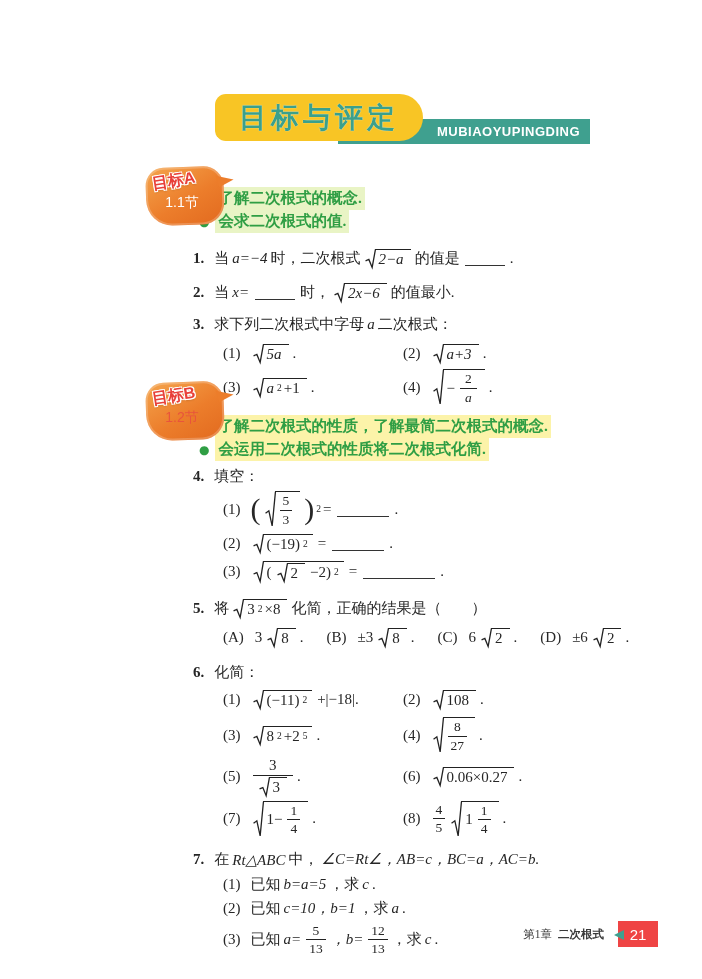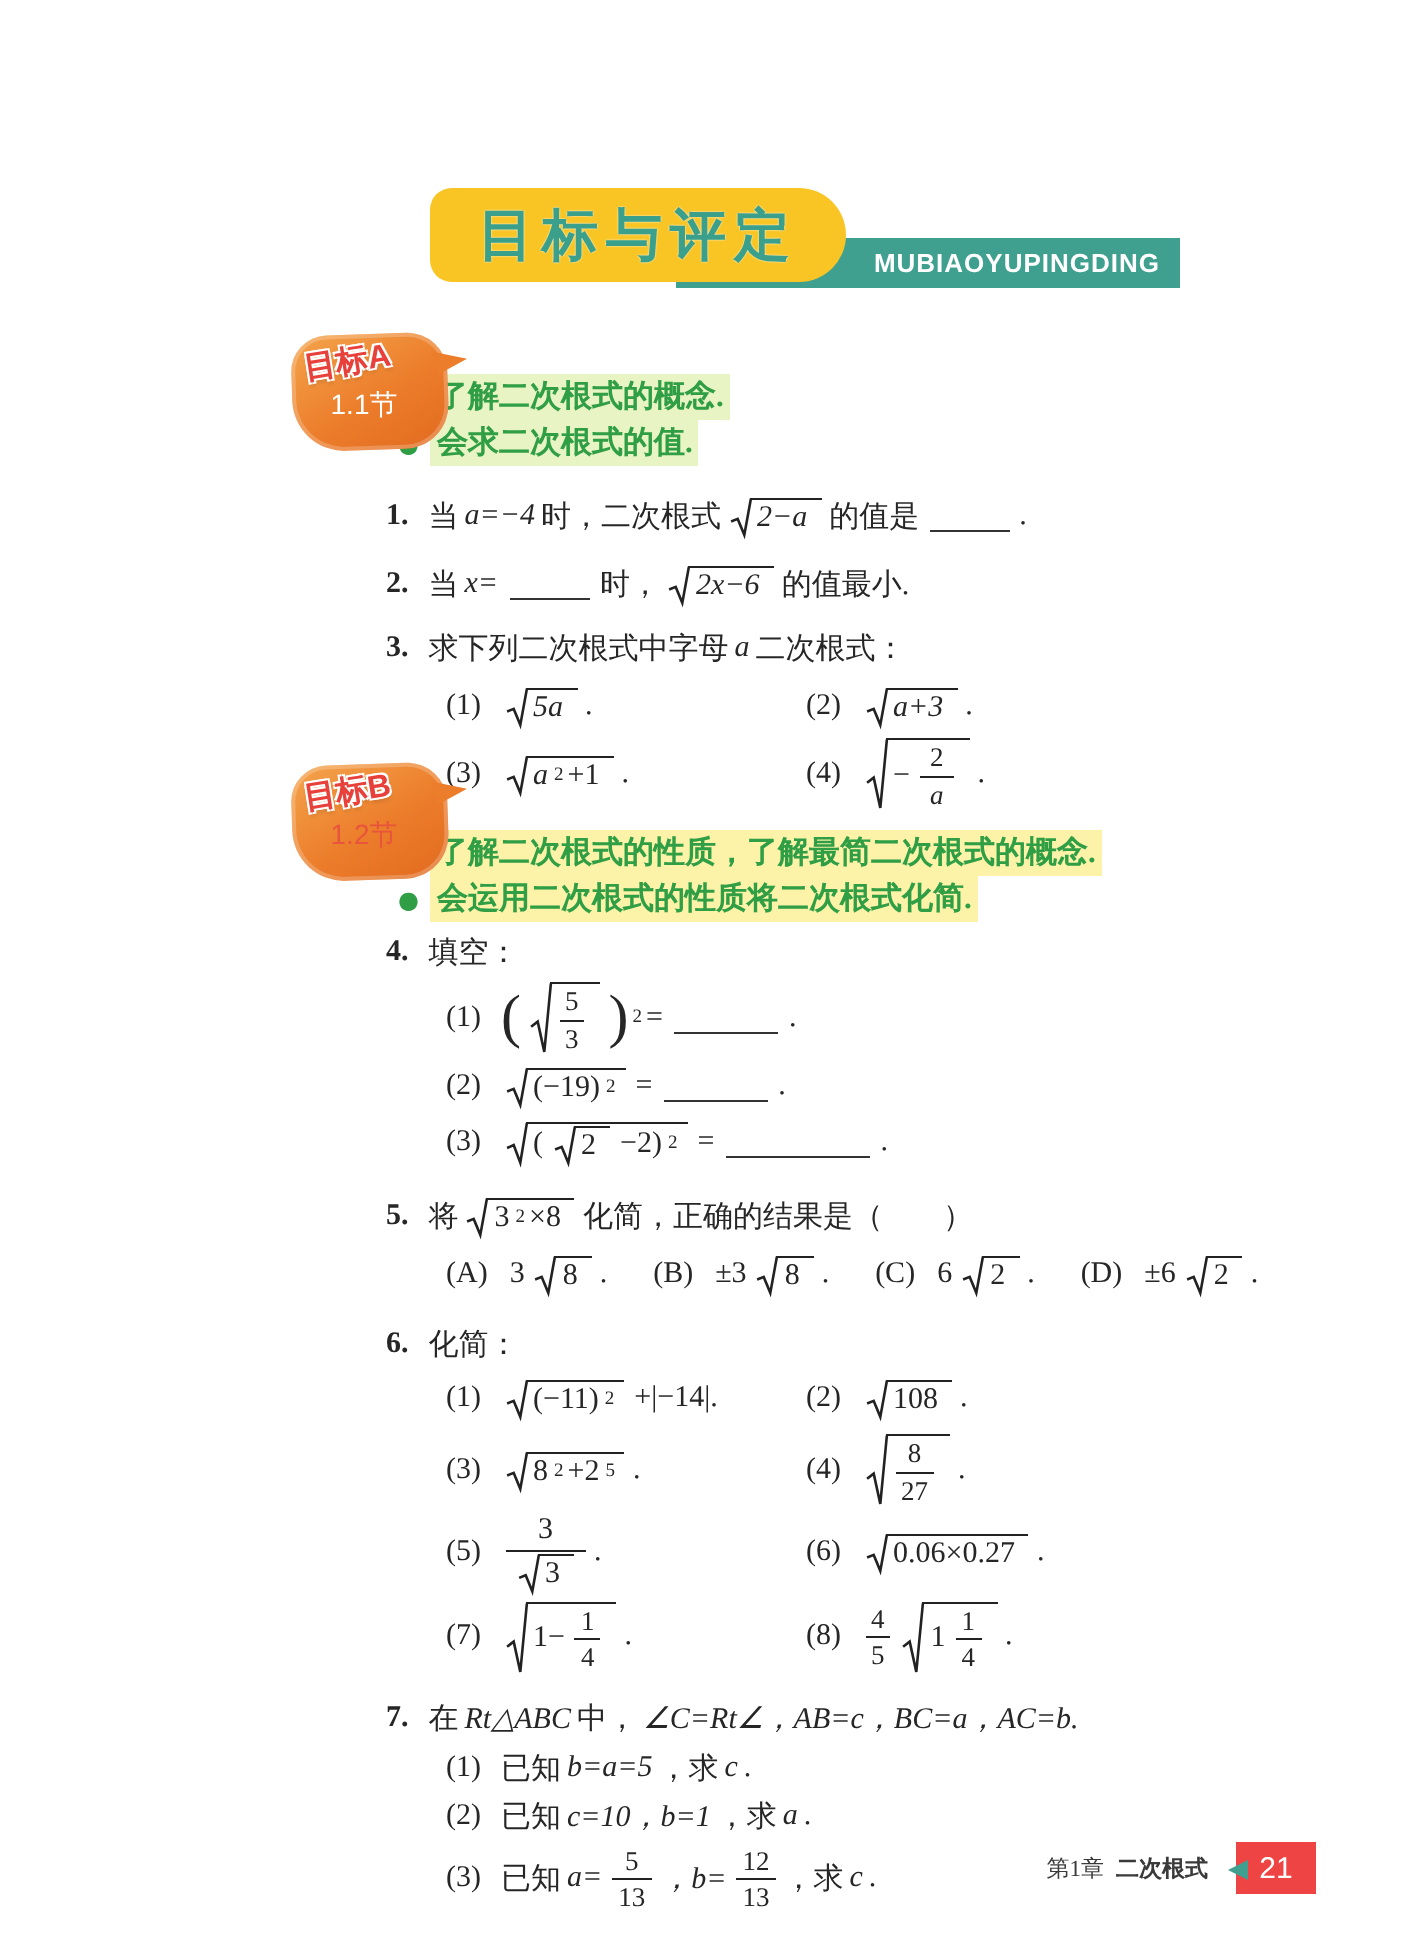--- a/index.html
+++ b/index.html
@@ -405,21 +405,21 @@
           <span class="tick">
               <svg viewBox="0 0 20 100" preserveAspectRatio="none">
                 <path d="M1 62 L7 55 L13 97 L19 2"></path>
               </svg>
             </span>
           <span class="rad">
               <span class="mathu">(−11)</span>
               <sup class="exp">2</sup>
             </span>
         </span>
-        <span class="mathu">+|−14|.</span>
+        <span class="mathu">+|−18|.</span>
       </span>
       <span class="col2">
         <span class="ilabel">(2)</span>
         <span class="sq">
           <span class="tick">
               <svg viewBox="0 0 20 100" preserveAspectRatio="none">
                 <path d="M1 62 L7 55 L13 97 L19 2"></path>
               </svg>
             </span>
           <span class="rad">

